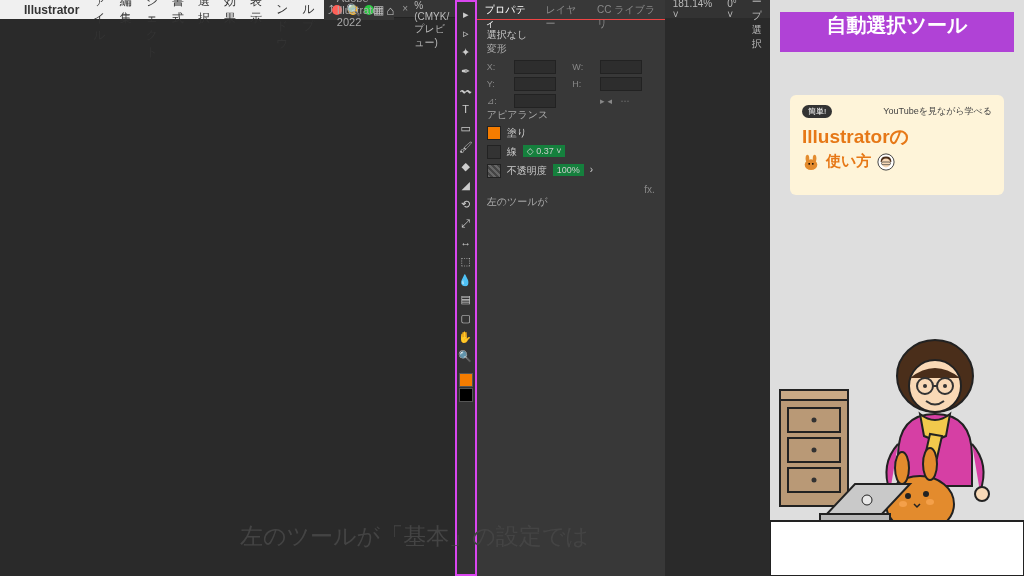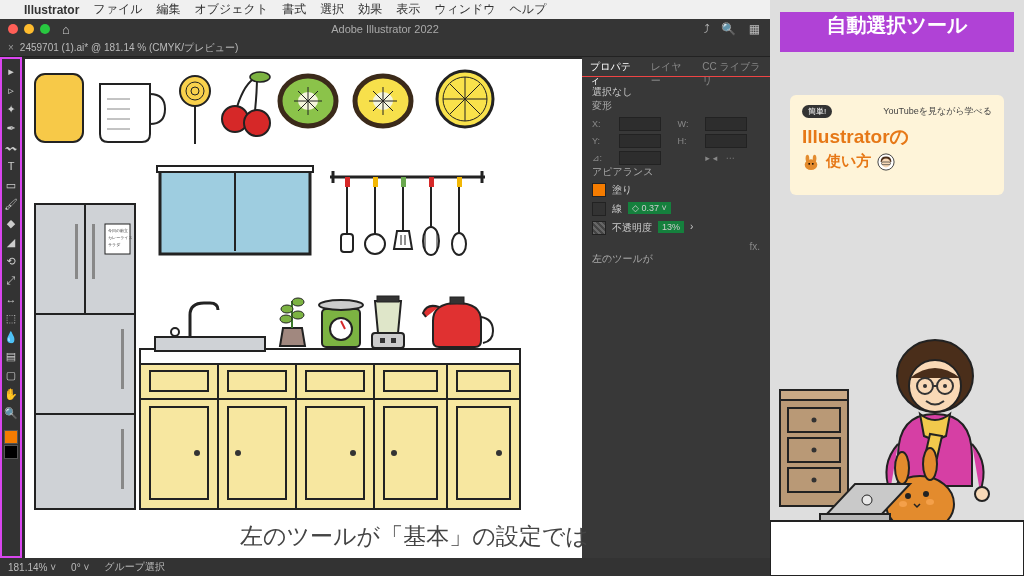--- a/index.html
+++ b/index.html
@@ -1,18 +1,18 @@
 <!DOCTYPE html>
 <html><head>
 <meta charset="utf-8">
 <style>
   * { margin: 0; padding: 0; box-sizing: border-box; }
   body { width: 1024px; height: 576px; font-family: -apple-system, "Hiragino Sans", sans-serif; background: #d0d0d0; overflow: hidden; position: relative; }
   
-  .app-window { position: absolute; left: 0; top: 0; width: 770px; height: 576px; background: #2a2a2a; display: flex; flex-direction: column; }
+  .app-window { position: absolute; left: 0; top: 0; width: 770px; height: 576px; background: #2a2a2a; display: flex; }
   
   .menubar { height: 19px; background: #f0f0f0; display: flex; align-items: center; padding: 0 10px; gap: 14px; font-size: 12px; color: #333; }
   .apple-logo { font-size: 13px; }
   .menubar-item { cursor: default; }
   .app-name { font-weight: 600; }
   
   .titlebar { height: 20px; background: #353535; display: flex; align-items: center; font-size: 11px; color: #aaa; position: relative; }
   .traffic { display: flex; gap: 6px; padding-left: 8px; }
   .dot { width: 10px; height: 10px; border-radius: 50%; }
   .dot.r { background: #ff5f57; } .dot.y { background: #febc2e; } .dot.g { background: #28c840; }
@@ -320,21 +320,21 @@
               <span>塗り</span>
             </div>
           <div class="row" style="margin-top:5px;">
               <div class="sw-box line"></div>
               <span>線</span>
               <span class="val">◇ <span>0.37</span> ˅</span>
             </div>
           <div class="row" style="margin-top:5px;">
               <div class="sw-box op"></div>
               <span>不透明度</span>
-              <span class="val">13%</span>
+              <span class="val">100%</span>
               <span>›</span>
             </div>
           <div style="text-align:right;margin-top:6px;color:#888;">fx.</div>
         </div>
         <div>
           <div class="sect-label">左のツールが</div>
         </div>
       </div>
     </div>
   </div>

